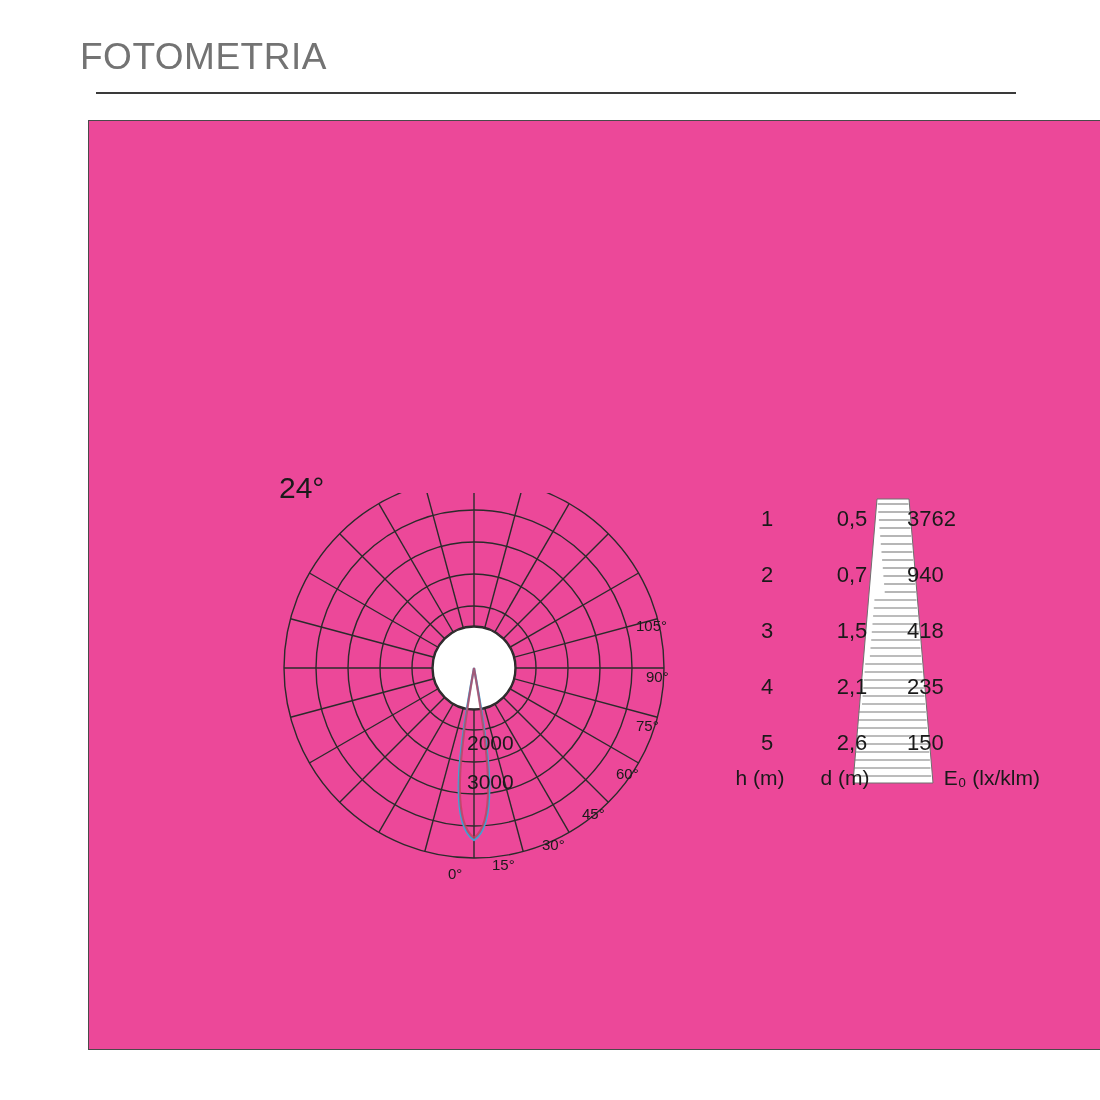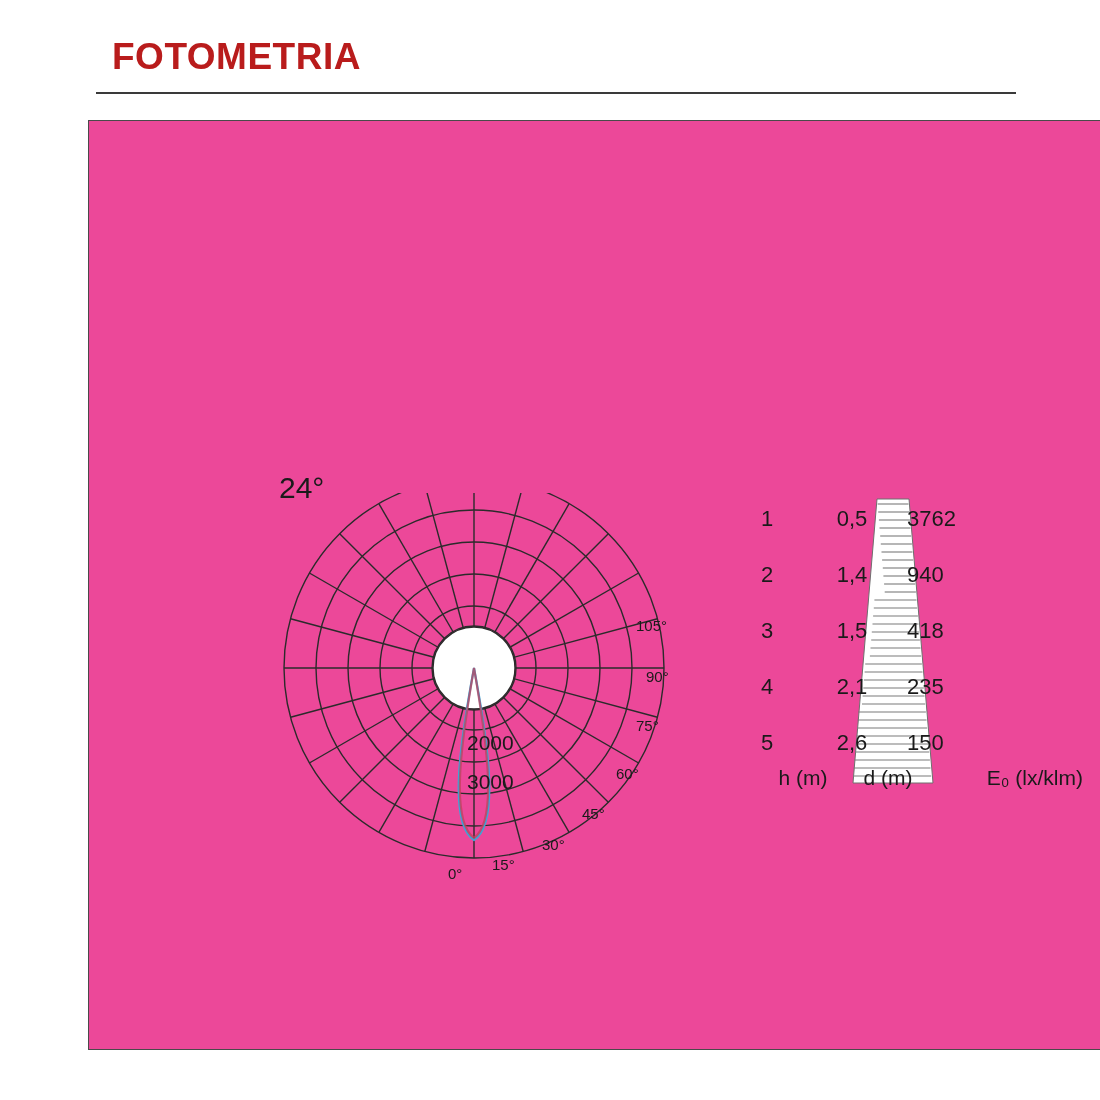--- a/index.html
+++ b/index.html
@@ -10,26 +10,26 @@
   body {
     width: 1100px;
     height: 1100px;
     font-family: "Liberation Sans", sans-serif;
     color: #1a1a1a;
     position: relative;
     overflow: hidden;
   }
   .page-title {
     position: absolute;
-    left: 112px;
+    left: 80px;
     top: 36px;
     font-size: 37px;
-    font-weight: 700;
+    font-weight: 400;
     letter-spacing: 0.5px;
-    color: #b91c1c;
+    color: #737373;
   }
   .title-rule {
     position: absolute;
     left: 96px;
     top: 92px;
     width: 920px;
     height: 2px;
     background: #3a3a3a;
   }
   .panel {
@@ -122,21 +122,21 @@
   .col-d {
     width: 110px;
     text-align: center;
   }
   .col-e {
     width: 130px;
     text-align: left;
   }
   .cone-header {
     position: absolute;
-    left: 684px;
+    left: 641px;
     top: 645px;
     width: 310px;
     display: flex;
     align-items: center;
     font-size: 21px;
     color: #1a1a1a;
     font-weight: 400;
   }
   .cone-header .col-h { width: 60px; text-align: center; }
   .cone-header .col-d { width: 110px; text-align: center; }
@@ -255,21 +255,21 @@
       </g>
     </svg>
 
     <div class="cone-row" style="top:0px;">
       <span class="col-h">1</span>
       <span class="col-d">0,5</span>
       <span class="col-e">3762</span>
     </div>
     <div class="cone-row" style="top:56px;">
       <span class="col-h">2</span>
-      <span class="col-d">1,4</span>
+      <span class="col-d">0,7</span>
       <span class="col-e">940</span>
     </div>
     <div class="cone-row" style="top:112px;">
       <span class="col-h">3</span>
       <span class="col-d">1,5</span>
       <span class="col-e">418</span>
     </div>
     <div class="cone-row" style="top:168px;">
       <span class="col-h">4</span>
       <span class="col-d">2,1</span>

